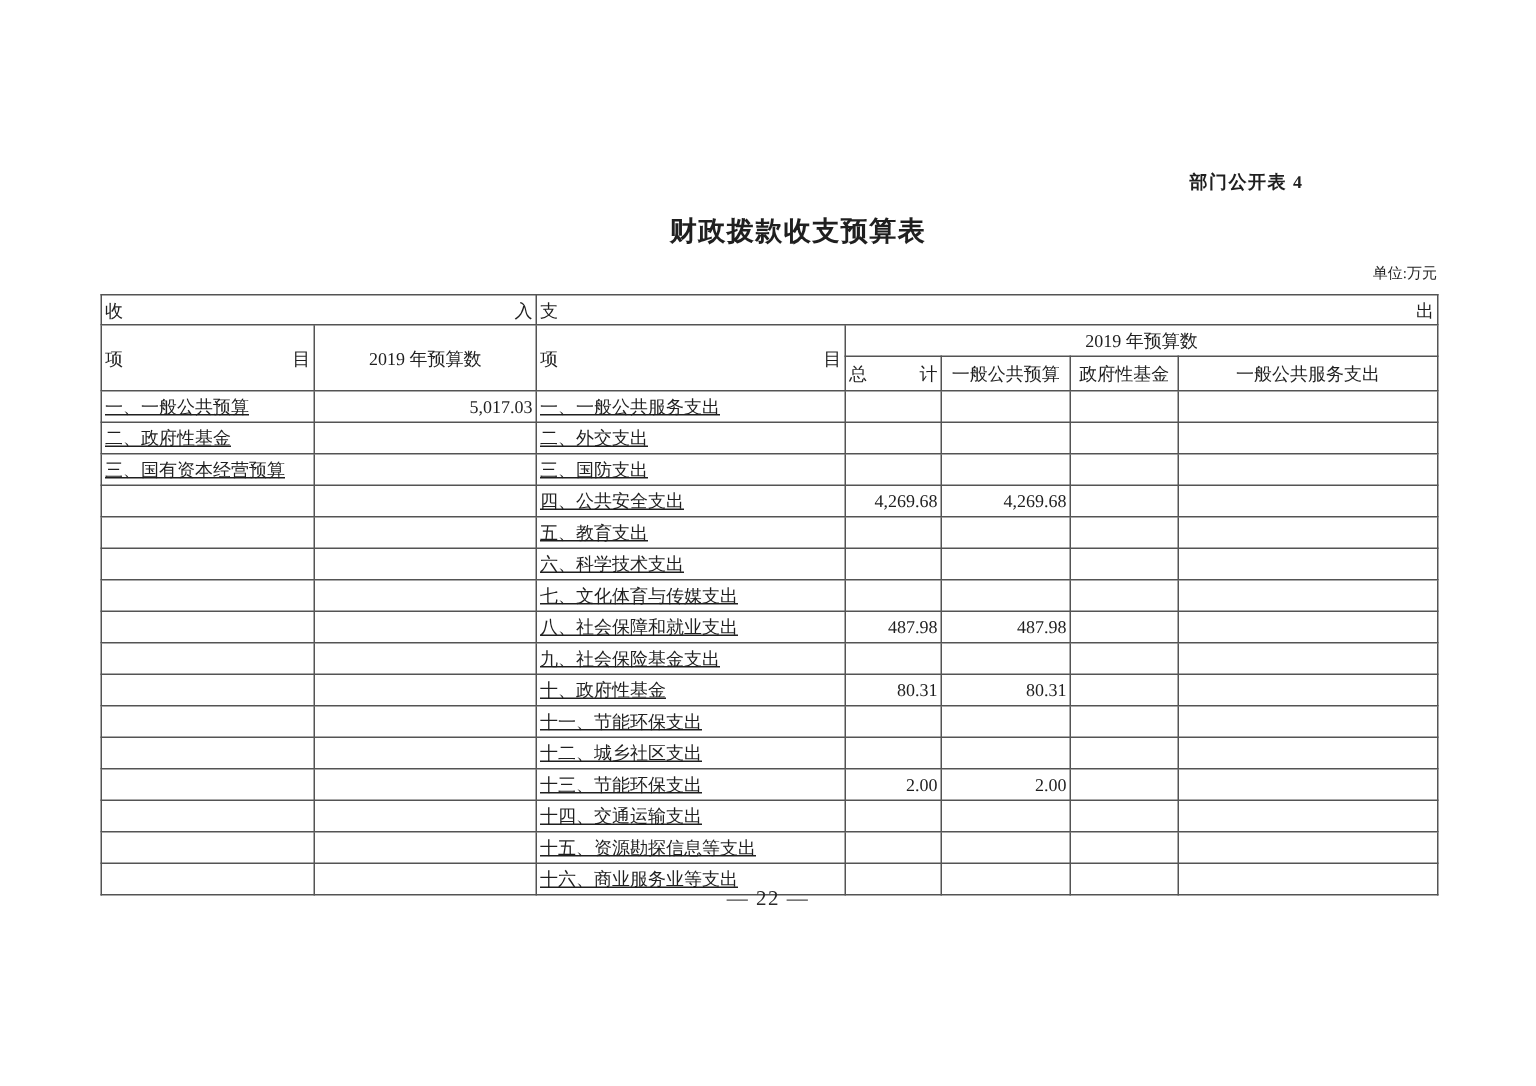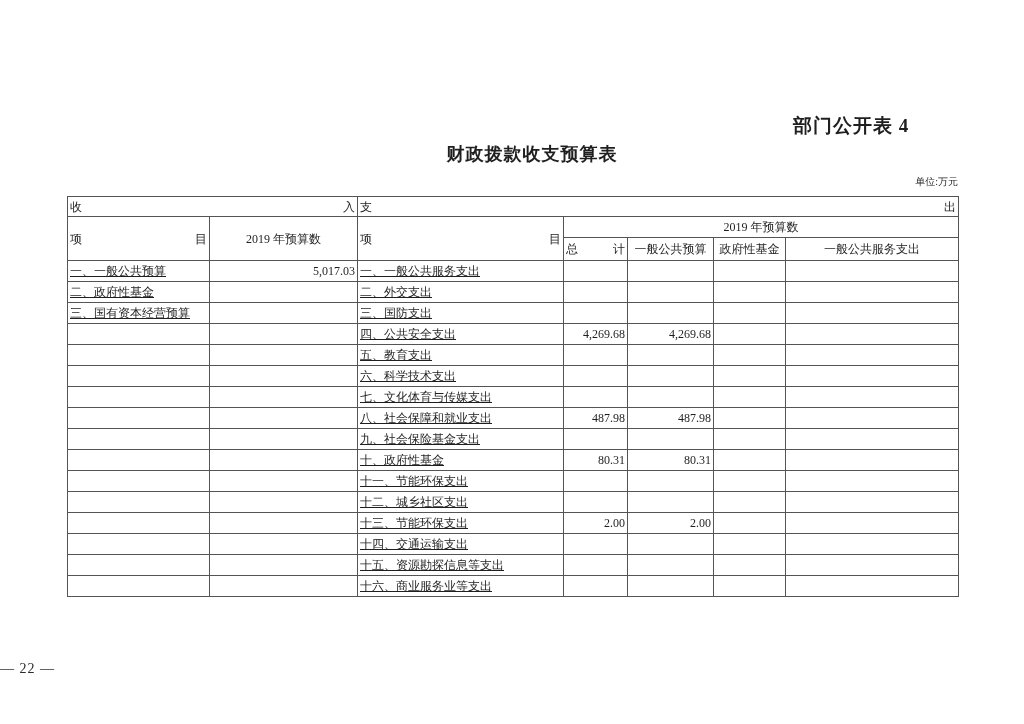--- a/index.html
+++ b/index.html
@@ -12,21 +12,21 @@
     height: 724px;
     position: relative;
     font-family: "Liberation Serif", "DejaVu Serif", serif;
     color: #1f1f1f;
     overflow: hidden;
   }
   .doc-label {
     position: absolute;
     left: 793px;
     top: 113px;
-    font-size: 19px;
+    font-size: 12px;
     font-weight: bold;
     letter-spacing: 1px;
     white-space: nowrap;
   }
   .page-title {
     position: absolute;
     top: 142px;
     left: 0;
     width: 100%;
     text-align: center;
@@ -76,24 +76,24 @@
   th.spread-expense { padding: 0 220px; }
   th.spread-item-in { padding: 0 25px; }
   th.spread-item-ex { padding: 0 55px; }
   th.spread-total   { padding: 0 12px; }
 
   td.cell-left  { text-align: left;  padding-left: 3px; text-decoration: underline; }
   td.cell-right { text-align: right; padding-right: 3px; }
 
   .page-number {
     position: absolute;
-    top: 661px;
+    top: 592px;
     left: 0;
     width: 100%;
-    text-align: left;
+    text-align: center;
     font-size: 14px;
     letter-spacing: 1px;
     color: #2a2a2a;
   }
 </style>
 </head>
 <body>
 
 <div class="doc-label">部门公开表 4</div>
 

